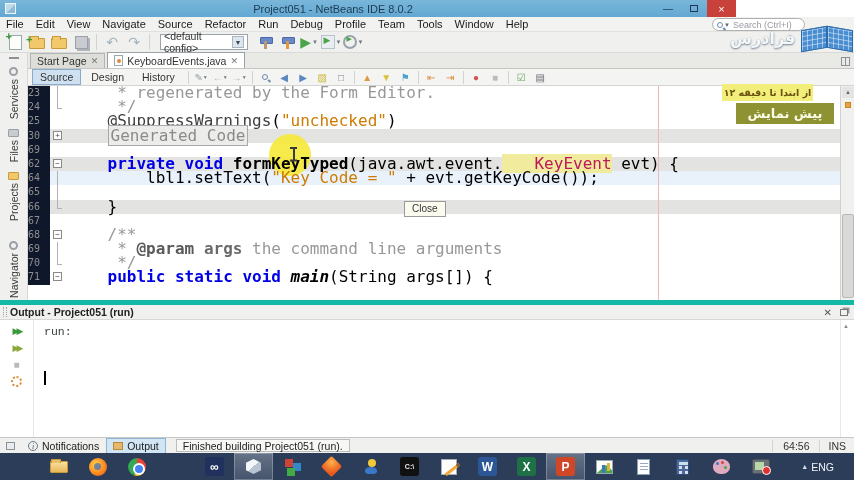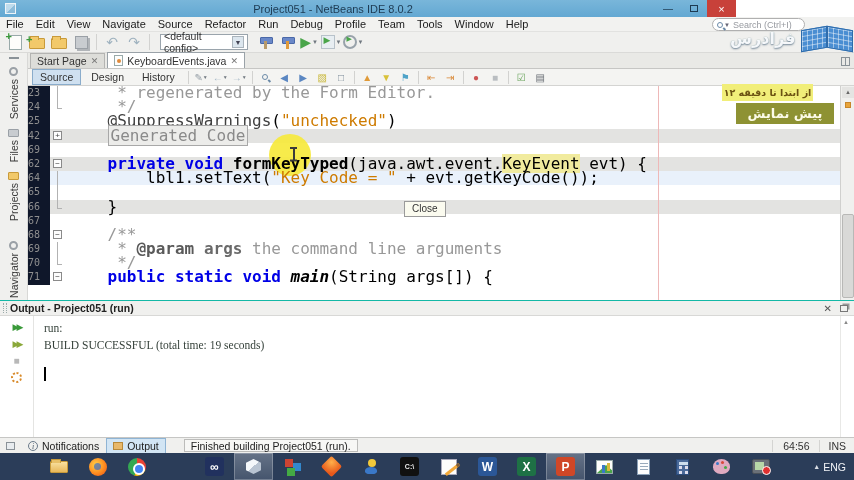--- a/index.html
+++ b/index.html
@@ -133,68 +133,68 @@
     line-height:14.2px; white-space:pre; padding-left:19px; }
   .tk-pl { color:#000; }
   .tk-kw { color:#0000e6; font-weight:bold; }
   .tk-str { color:#ce7b00; }
   .tk-com { color:#989898; }
   .tk-jdt { color:#5a5a5a; font-weight:bold; }
   .tk-jdb { color:#6a6a6a; font-weight:bold; }
   .tk-bold { color:#000; font-weight:bold; }
   .tk-mainm { color:#000; font-weight:bold; font-style:italic; }
   .tk-ann { color:#404040; }
-  .tk-occ { color:#000000; background:#f1eb9e; }
+  .tk-occ { color:#be185d; background:#f1eb9e;padding-left:32px; }
   .tk-fold { color:#8a8a8a; background:#ececea; border:1px solid #a8a8a8; padding:0 2px; }
   .close-tip { position:absolute; left:404px; top:201px; height:16px; padding:1px 7px; background:#fbfbef;
     border:1px solid #9a9a9a; font-size:10px; color:#333; z-index:10; }
 
   
   .err-stripe { position:absolute; left:840px; top:86px; width:14px; height:214px; background:#f0f0ee;
     border-left:1px solid #d0d0ce; }
   .scroll-up { position:absolute; left:1px; top:1px; width:12px; height:11px; background:#e4e4e2;
     color:#666; font-size:6px; text-align:center; line-height:11px; }
   .stripe-mark { position:absolute; left:4px; top:16px; width:6px; height:6px; background:#e8a43a; border:1px solid #c8862a; }
   .scroll-thumb { position:absolute; left:1px; top:128px; width:12px; height:84px; background:#d9d9d7;
     border:1px solid #b8b8b6; border-radius:2px; }
 
   
   .output { position:absolute; left:0; top:300px; width:854px; height:137px; background:#fff;
-    border-top:1px solid #14b8a6; }
+    border-top:5px solid #14b8a6; }
   .out-header { height:15px; background:#f0f0ee; border-bottom:1px solid #d8d8d6; display:flex; align-items:center; }
   .out-grip { width:4px; height:10px; margin:0 3px; border-left:1px dotted #9aa; border-right:1px dotted #9aa; }
   .out-title { font-size:10.5px; font-weight:bold; color:#222; }
   .out-hbtns { margin-left:auto; display:flex; gap:8px; padding-right:6px; align-items:center; }
   .out-x { font-size:10px; color:#555; }
   .float-icon { width:8px; height:7px; border:1px solid #777; box-shadow:2px -2px 0 -0.5px #999; }
   .out-body { position:relative; height:121px; display:flex; }
   .out-strip { width:34px; border-right:1px solid #e4e4e2; display:flex; flex-direction:column;
     align-items:center; padding-top:4px; gap:4px; }
   .out-ic { width:16px; height:13px; display:flex; align-items:center; justify-content:center; font-size:9px; letter-spacing:-3px; }
   .rerun { color:#3a9a3a; }
   .rerun2 { color:#8aa83a; }
   .stopg { color:#b8b8b8; font-size:10px; letter-spacing:0; }
   .gears { letter-spacing:0; }
   .gears::before { content:""; width:7px; height:7px; border:2px dotted #d88a2a; border-radius:50%; display:block; }
-  .out-text { padding:4px 0 0 10px; font-family:Liberation Serif, serif; font-size:11.5px;
+  .out-text { padding:4px 0 0 10px; font-family:Liberation Mono, monospace; font-size:11.5px;
     color:#35413a; line-height:16.5px; }
   .out-caret { position:absolute; left:44px; top:51px; width:2px; height:14px; background:#000; }
   .out-scroll { position:absolute; right:0; top:0; width:14px; height:121px; border-left:1px solid #e8e8e6; }
   .out-scroll .up { position:absolute; left:2px; top:3px; color:#888; font-size:6px; }
 
   
   .statusbar { position:absolute; left:0; top:437px; width:854px; height:16px; background:#f0f0ee;
     border-top:1px solid #c6c6c4; display:flex; align-items:center; font-size:10.5px; color:#222; }
   .st-dock { width:9px; height:8px; border:1px solid #8a9298; margin:0 6px; background:#e8ecef; }
   .st-tab { display:flex; align-items:center; gap:4px; padding:1px 6px; border:1px solid transparent; }
   .st-tab.active { background:#d2e5f4; border-color:#8fb4d4; }
   .info-ic { width:10px; height:10px; border:1px solid #6a7a8a; border-radius:50%; font-size:8px;
     line-height:9px; text-align:center; color:#4a5a6a; font-style:italic; font-family:"Liberation Serif", serif; }
   .win-ic { width:10px; height:8px; background:#e8b86a; border:1px solid #b8893a; }
-  .st-status { margin-left:18px; border:1px solid #bcbcba; background:#f7f7f5; padding:0 6px; height:13px;
+  .st-status { margin-left:10px; border:1px solid #bcbcba; background:#f7f7f5; padding:0 6px; height:13px;
     line-height:12px; min-width:160px; }
   .st-right { margin-left:auto; display:flex; align-items:center; height:100%; }
   .st-cell { padding:0 10px; border-left:1px solid #d4d4d2; height:12px; line-height:12px; color:#333; }
   .st-cell.ins { padding:0 8px; }
 
   
   .taskbar { position:absolute; left:0; top:453px; width:854px; height:27px; background:#2b3d59;
     display:flex; align-items:center; }
   .tb-item { width:39px; height:27px; display:flex; align-items:center; justify-content:center; flex:none; }
   .tb-item.active { background:linear-gradient(rgba(255,255,255,.28),rgba(255,255,255,.12));
@@ -231,21 +231,21 @@
   .tbi-notepad { width:13px; height:16px; background:#fdfdfd; border:1px solid #8aa0b8; position:relative; }
   .tbi-notepad::after { content:""; position:absolute; left:2px; top:3px; width:8px; height:1px; background:#9ab; box-shadow:0 3px 0 #9ab, 0 6px 0 #9ab; }
   .tbi-calc { width:13px; height:16px; background:#4a6a9a; border:1px solid #2a4a7a; position:relative; }
   .tbi-calc::after { content:""; position:absolute; left:2px; top:6px; width:3px; height:3px; background:#dde; box-shadow:6px 0 0 #dde, 0 5px 0 #dde, 6px 5px 0 #dde; }
   .tbi-calc::before { content:""; position:absolute; left:2px; top:2px; width:9px; height:3px; background:#cde; }
   .tbi-paint { width:17px; height:15px; border-radius:50% 50% 45% 45%; background:#e0aac0; position:relative; }
   .tbi-paint::after { content:""; position:absolute; left:3px; top:3px; width:3px; height:3px; border-radius:50%; background:#3a78c8; box-shadow:5px -1px 0 #d84a3a, 8px 4px 0 #44aa44; }
   .tbi-capture { width:18px; height:15px; background:#6a7078; border:1px solid #4a5058; border-radius:2px; position:relative; }
   .tbi-capture::before { content:""; position:absolute; left:2px; top:2px; width:9px; height:8px; background:#b8d8a8; }
   .tbi-capture::after { content:""; position:absolute; right:-2px; bottom:-2px; width:7px; height:7px; border-radius:50%; background:#e03030; border:1px solid #fff; }
-  .tb-tray { margin-left:auto; display:flex; align-items:center; gap:3px; padding-right:8px; }
+  .tb-tray { margin-left:auto; display:flex; align-items:center; gap:3px; padding-right:20px; }
   .tray-caret { color:#d8dde4; font-size:7px; }
   .tray-lang { color:#f2f4f8; font-size:10.5px; }
 </style>
 </head>
 <body>
 
 <div class="app">
 
   <div class="titlebar">
     <div class="nb-logo"></div>
@@ -459,21 +459,21 @@
           </div>
         </div>
         <div class="code-row">
           <div class="gutter-num">25</div>
           <div class="row-body">
             <div class="fold-cell"></div>
             <div class="code-text"><span class="tk-pl">    </span><span class="tk-ann">@SuppressWarnings</span><span class="tk-pl">(</span><span class="tk-str">"unchecked"</span><span class="tk-pl">)</span></div>
           </div>
         </div>
         <div class="code-row">
-          <div class="gutter-num">42</div>
+          <div class="gutter-num">30</div>
           <div class="row-body row">
             <div class="fold-cell">
               <div class="fold-box">+</div>
             </div>
             <div class="code-text"><span class="tk-pl">    </span><span class="tk-fold">Generated Code</span></div>
           </div>
         </div>
         <div class="code-row">
           <div class="gutter-num">69</div>
           <div class="row-body">
@@ -572,21 +572,20 @@
     </div>
     <div class="out-body">
       <div class="out-strip">
         <span class="out-ic rerun">▶▶</span>
         <span class="out-ic rerun2">▶▶</span>
         <span class="out-ic stopg">■</span>
         <span class="out-ic gears"></span>
       </div>
       <div class="out-text">
         <div>run:</div>
-        <div>BUILD SUCCESSFUL (total time: 19 seconds)</div>
       </div>
       <div class="out-caret"></div>
       <div class="out-scroll">
           <span class="up">▲</span>
         </div>
     </div>
   </div>
 
   <div class="statusbar">
     <span class="st-dock"></span>

